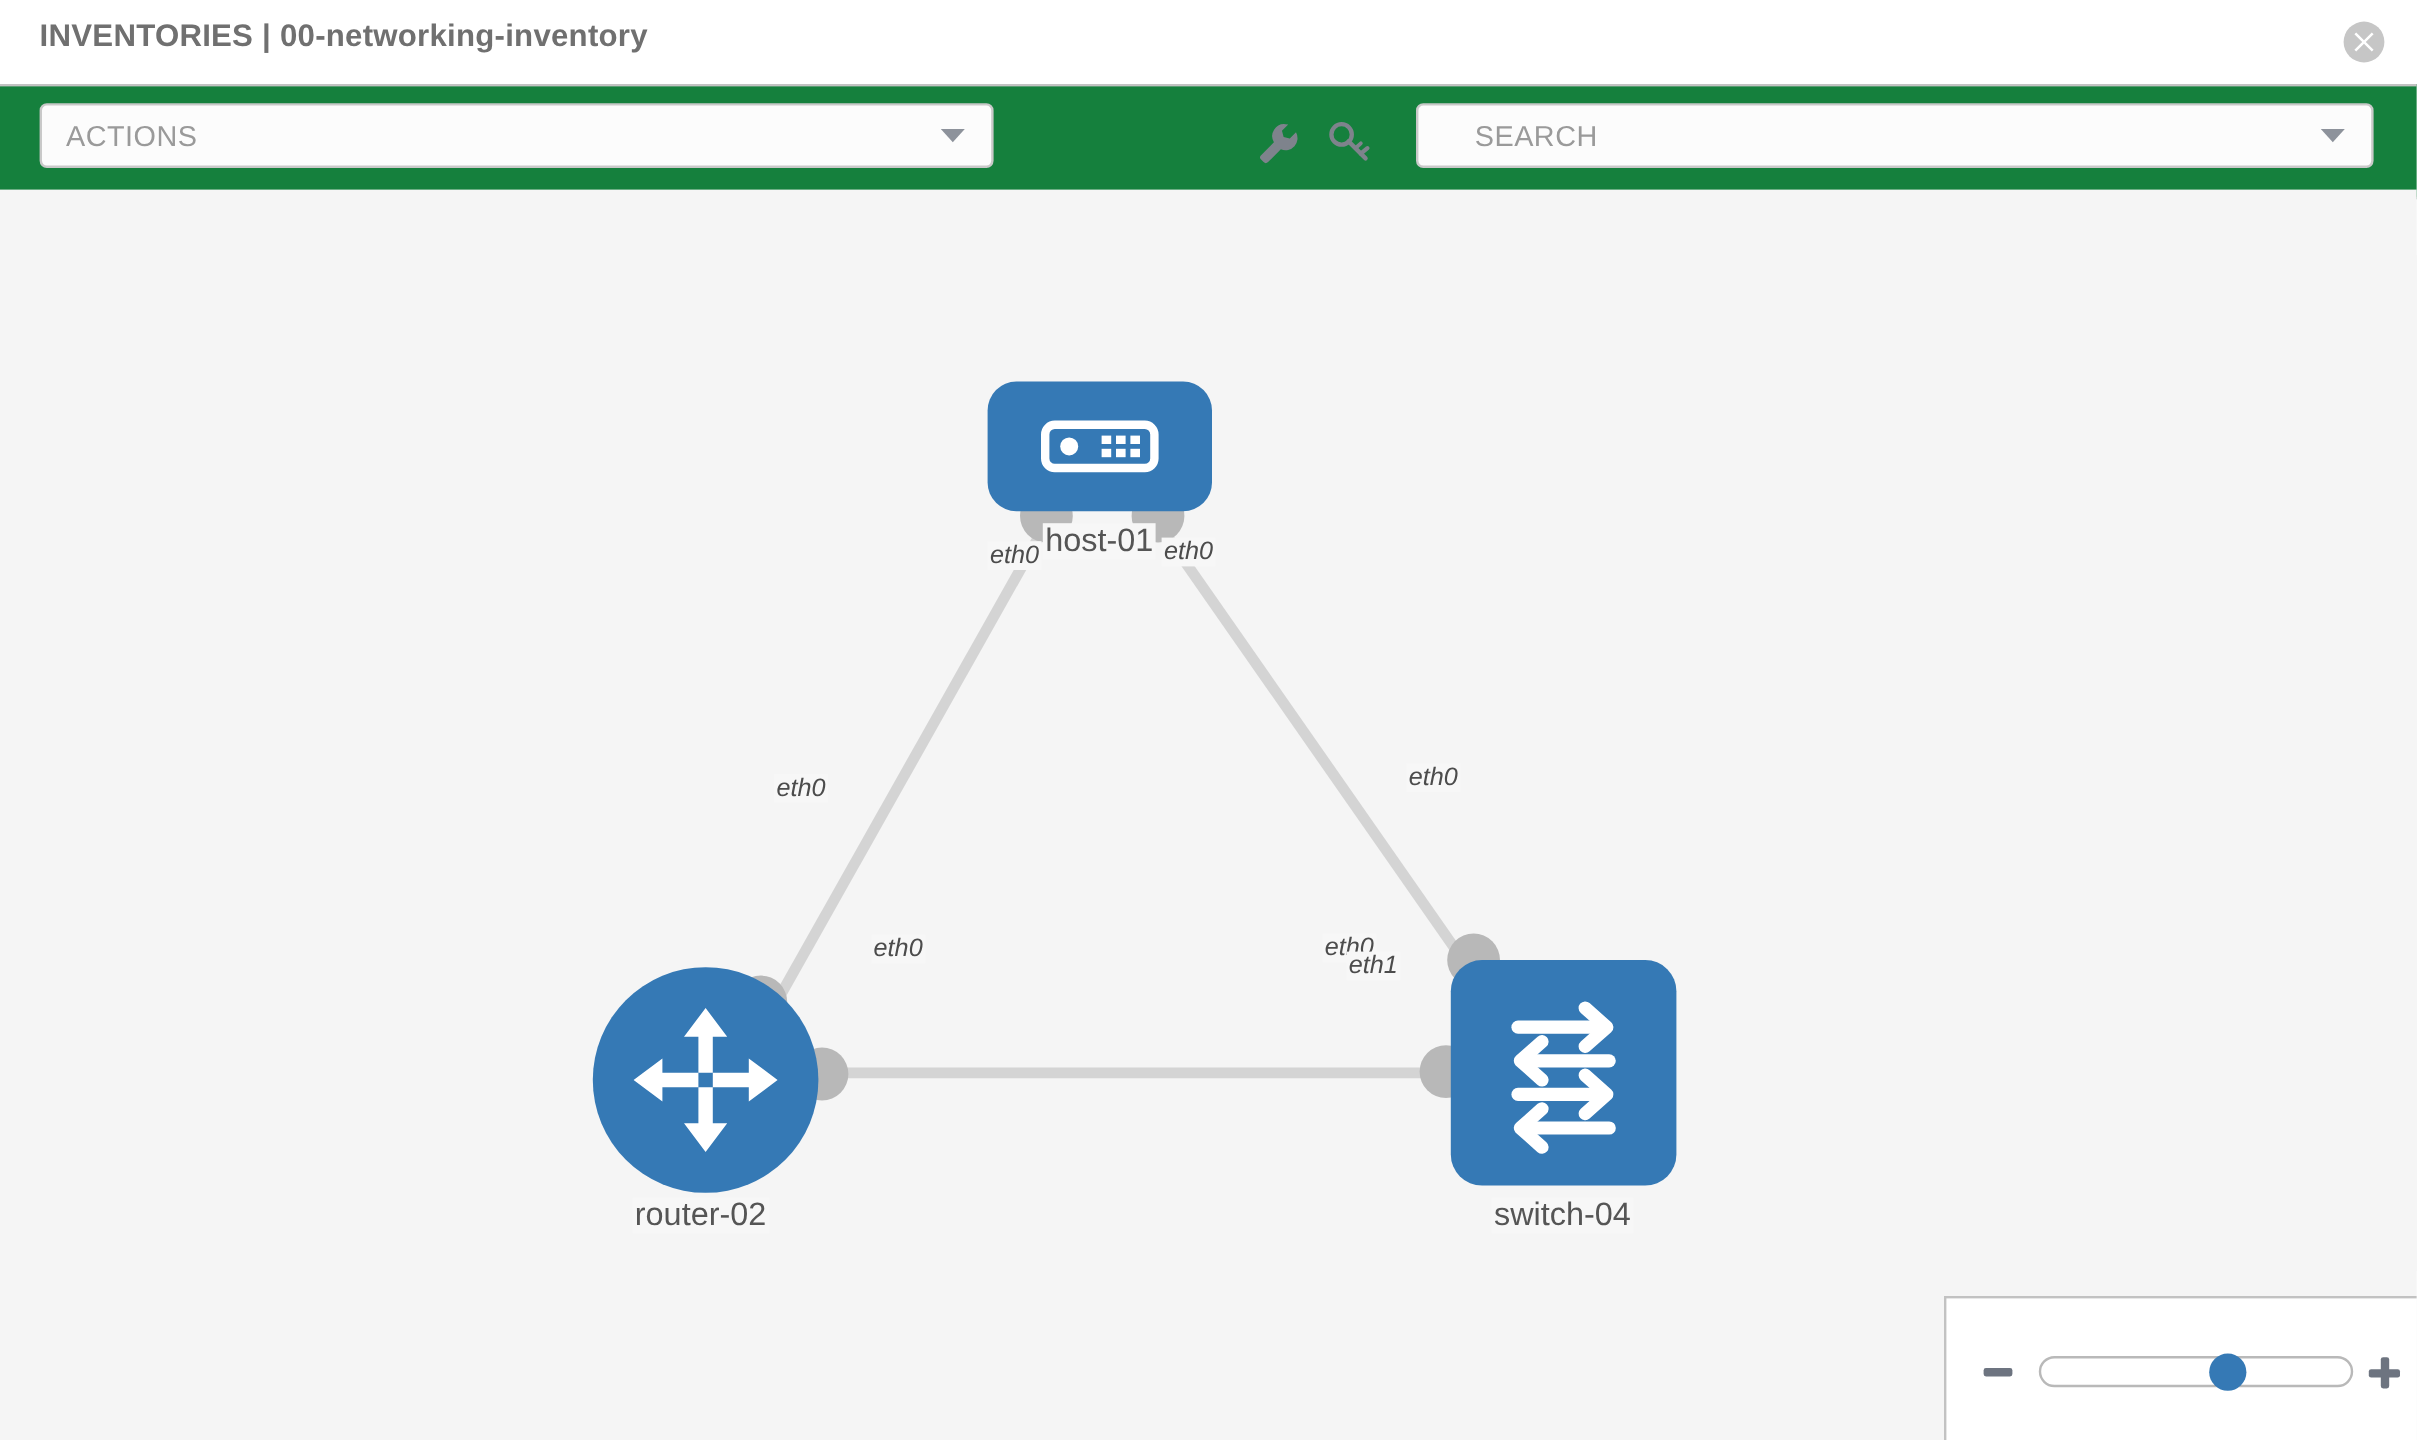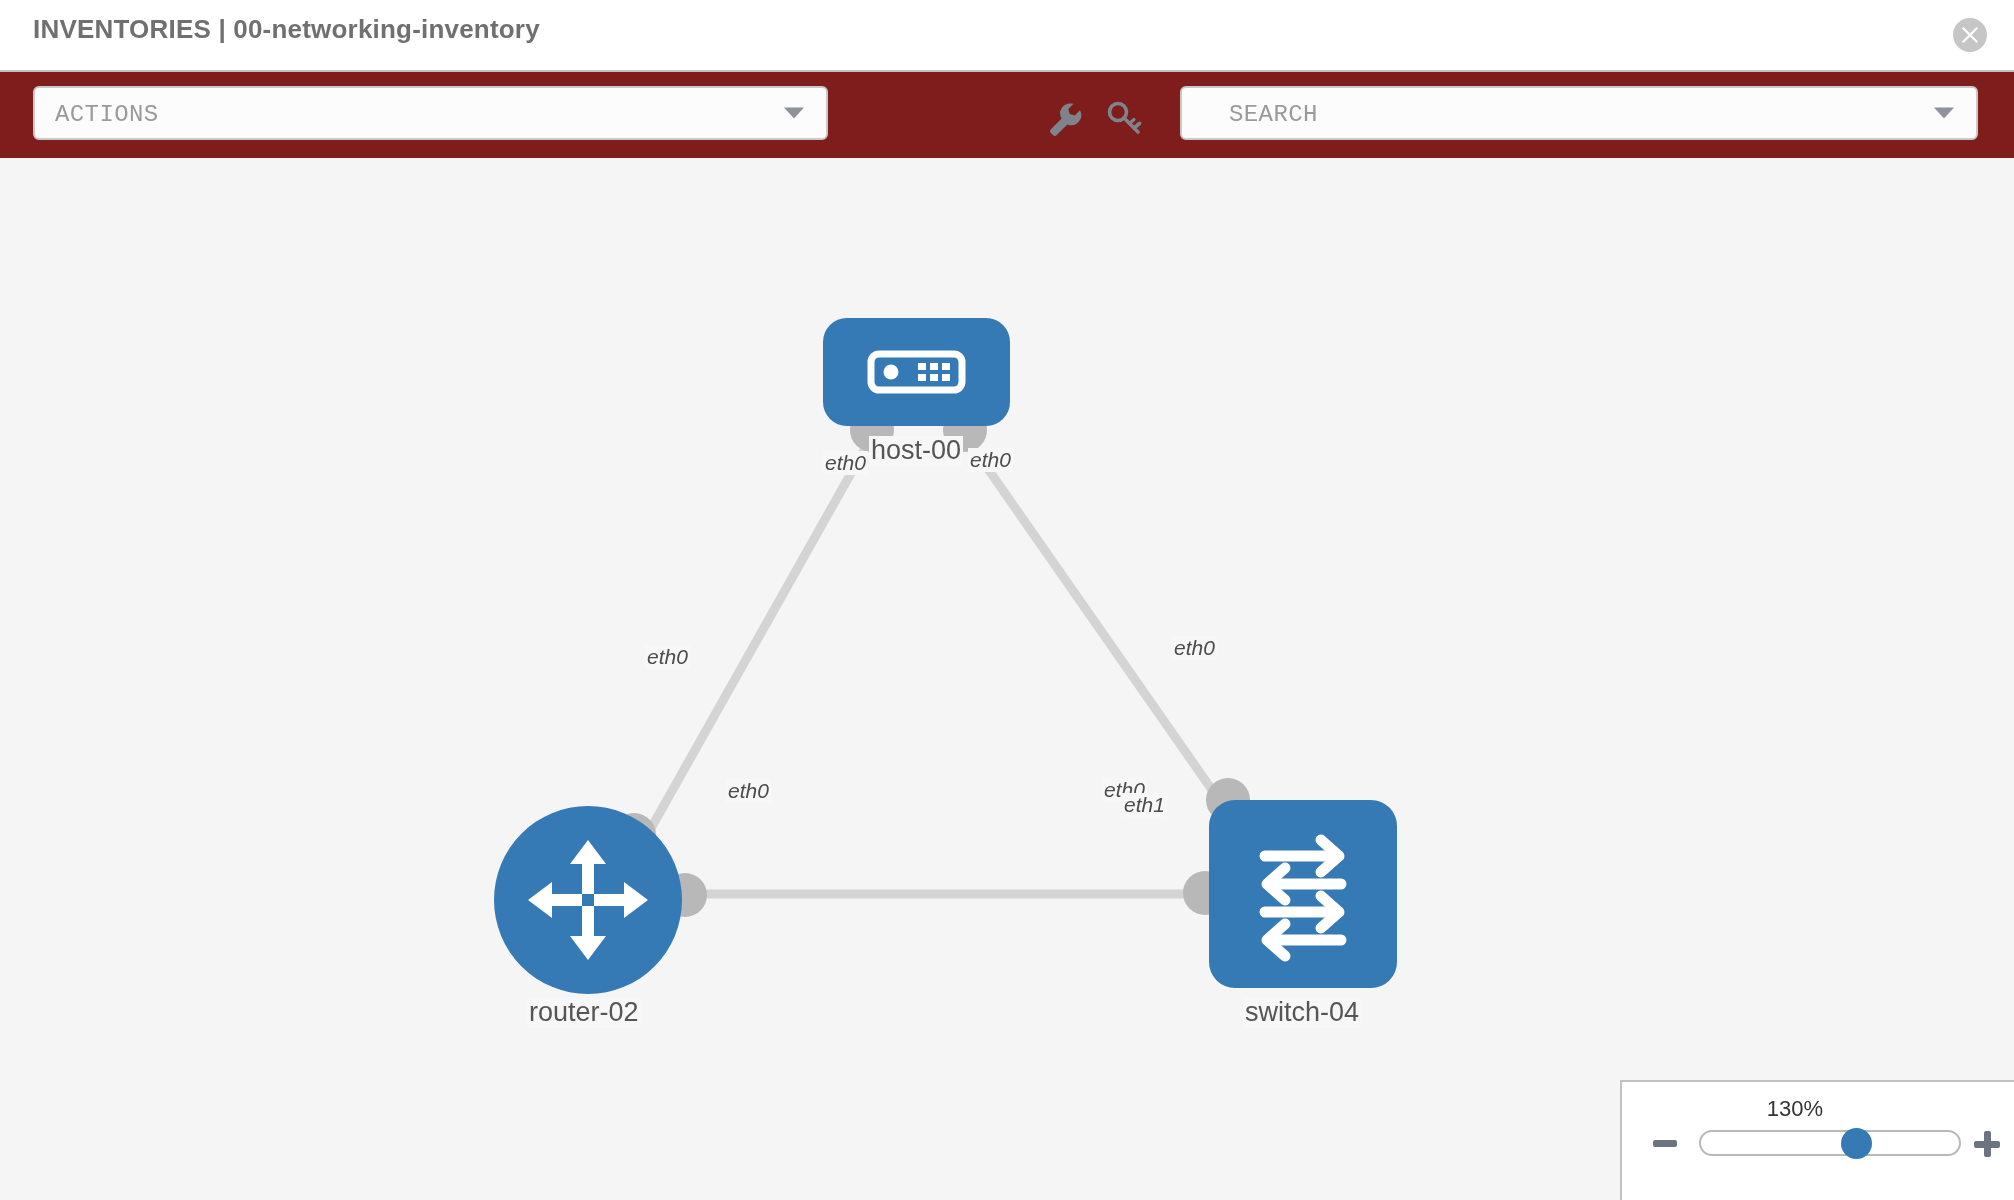--- a/index.html
+++ b/index.html
@@ -50,25 +50,24 @@
     cursor: pointer;
   }
   .close-btn svg { display: block; }
 
   
   .toolbar {
     position: absolute;
     left: 0; top: 70px;
     width: 2014px;
     height: 96px;
-    background: #7f1d1d;
+    background: #15803d;
     border-top: 2px solid #c2c2c2;
     border-bottom: 2px solid #c2c2c2;
     box-sizing: border-box;
-    font-family: Liberation Mono, monospace;
   }
   .actions-select {
     position: absolute;
     left: 33px;
     top: 14px;
     width: 795px;
     height: 54px;
     background: #fcfcfc;
     border: 2px solid #c9c9c9;
     border-radius: 6px;
@@ -381,26 +380,25 @@
     </div>
 
     <span class="edge-label el-host-left">eth0</span>
     <span class="edge-label el-host-right">eth0</span>
     <span class="edge-label el-router-up">eth0</span>
     <span class="edge-label el-switch-up">eth0</span>
     <span class="edge-label el-router-right">eth0</span>
     <span class="edge-label el-switch-l0">eth0</span>
     <span class="edge-label el-switch-l1">eth1</span>
 
-    <span class="node-label label-host">host-00</span>
+    <span class="node-label label-host">host-01</span>
     <span class="node-label label-router">router-02</span>
     <span class="node-label label-switch">switch-04</span>
   </div>
 
   <div class="zoom-panel">
-    <div class="zoom-pct">130%</div>
     <div class="zoom-minus"></div>
     <div class="zoom-track"></div>
     <div class="zoom-thumb"></div>
     <div class="zoom-plus"></div>
   </div>
 
 </div>
 
 </body></html>

